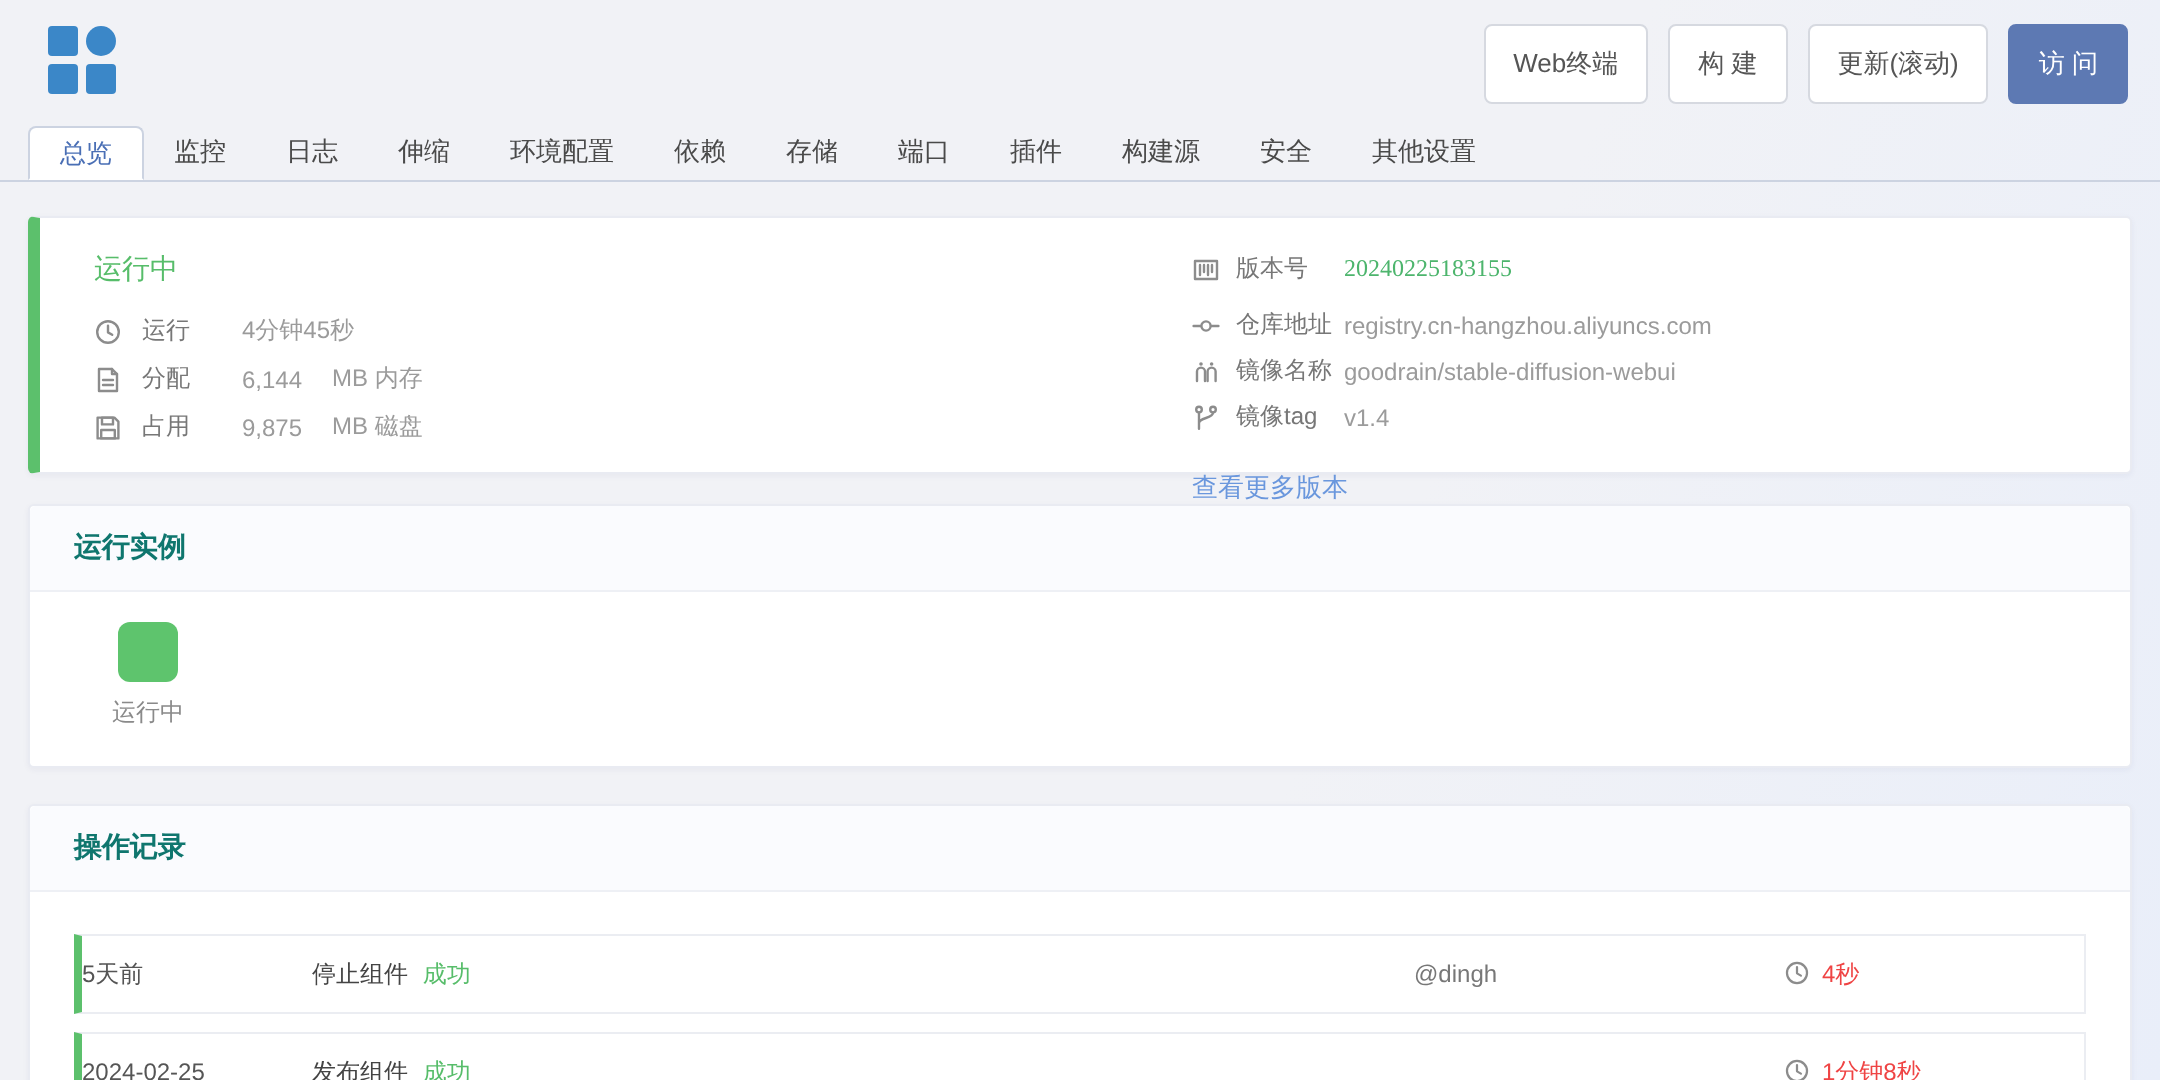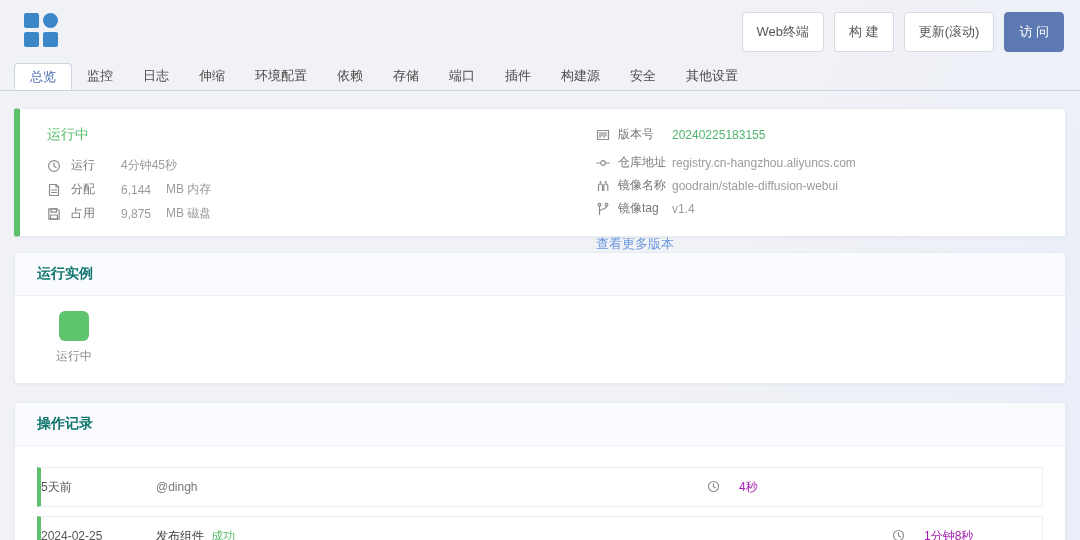--- a/index.html
+++ b/index.html
@@ -44,21 +44,21 @@
   .sc-left { position:absolute; left:27px; top:17px; }
   .status-text { color:#57bd6a; font-size:14px; margin-bottom:13px; }
   .metric-row { display:grid; grid-template-columns:24px 50px 45px auto; align-items:center;
     margin-bottom:7px; color:#9b9b9b; white-space:nowrap; }
   .metric-row .lbl { color:#777; }
   .sc-right { position:absolute; left:576px; top:17px; }
   .info-row { display:grid; grid-template-columns:22px 54px auto; align-items:center;
     margin-bottom:6px; color:#9b9b9b; white-space:nowrap; }
   .info-row .lbl { color:#777; }
   .info-row.version { margin-bottom:11px; }
-  .info-row.version .val { color:#4db56d; }
+  .info-row.version .val { color:#4db56d;font-family:Liberation Serif, serif; }
   .more-link { display:inline-block; margin-top:12px; color:#6a97dd; font-size:13px; cursor:pointer; }
   .ic { width:14px; height:14px; display:inline-block; }
   .ic svg { display:block; }
   
   .section-card { margin-top:15px; }
   .section-head { padding:12px 22px; font-size:14px; font-weight:bold; color:#0f766e;
     background:#fafbfe; border-bottom:1px solid #eef0f5; border-radius:3px 3px 0 0; }
   .inst-body { padding:15px 0 18px 41px; }
   .inst-tile { display:inline-flex; flex-direction:column; align-items:center; cursor:pointer; }
   .inst-square { width:30px; height:30px; background:#5ec46d; border-radius:6px; }
@@ -66,21 +66,21 @@
   
   .log-card { margin-top:18px; }
   .log-body { padding:21px 22px 20px; }
   .log-row { display:grid; grid-template-columns:115px 1fr 185px 150px; align-items:center;
     height:40px; border:1px solid #ebedf2; border-left:4px solid #5cc06c;
     margin-bottom:9px; background:#fff; }
   .log-row .time { color:#555; }
   .log-row .action { color:#444; }
   .log-row .result { color:#57bd6a; margin-left:4px; }
   .log-row .user { color:#777; }
-  .log-row .dur { color:#a21caf; display:flex; align-items:center; gap:18px; }
+  .log-row .dur { color:#ef4444; display:flex; align-items:center; gap:5px; }
   svg .st { stroke:#8c8c8c; stroke-width:1.2; fill:none; stroke-linecap:round; stroke-linejoin:round; }
   svg .fl { fill:#8c8c8c; }
 </style>
 </head>
 <body>
 
 <div>
 
   <div class="header">
     <div class="logo">
@@ -223,20 +223,24 @@
         </div>
       </div>
     </div>
 
     <div class="card log-card">
       <div class="section-head">操作记录</div>
       <div class="log-body">
 
         <div class="log-row">
           <span class="time">5天前</span>
+          <span>
+            <span class="action">停止组件</span>
+            <span class="result">成功</span>
+          </span>
           <span class="user">@dingh</span>
           <span class="dur">
             <span class="ic">
               <svg width="13" height="13" viewBox="0 0 14 14">
                 <circle class="st" cx="7" cy="7" r="5.4"></circle>
                   <path class="st" d="M7 3.8v3.4l2.1 1.2"></path>
               </svg>
             </span>
             <span>4秒</span>
           </span>

